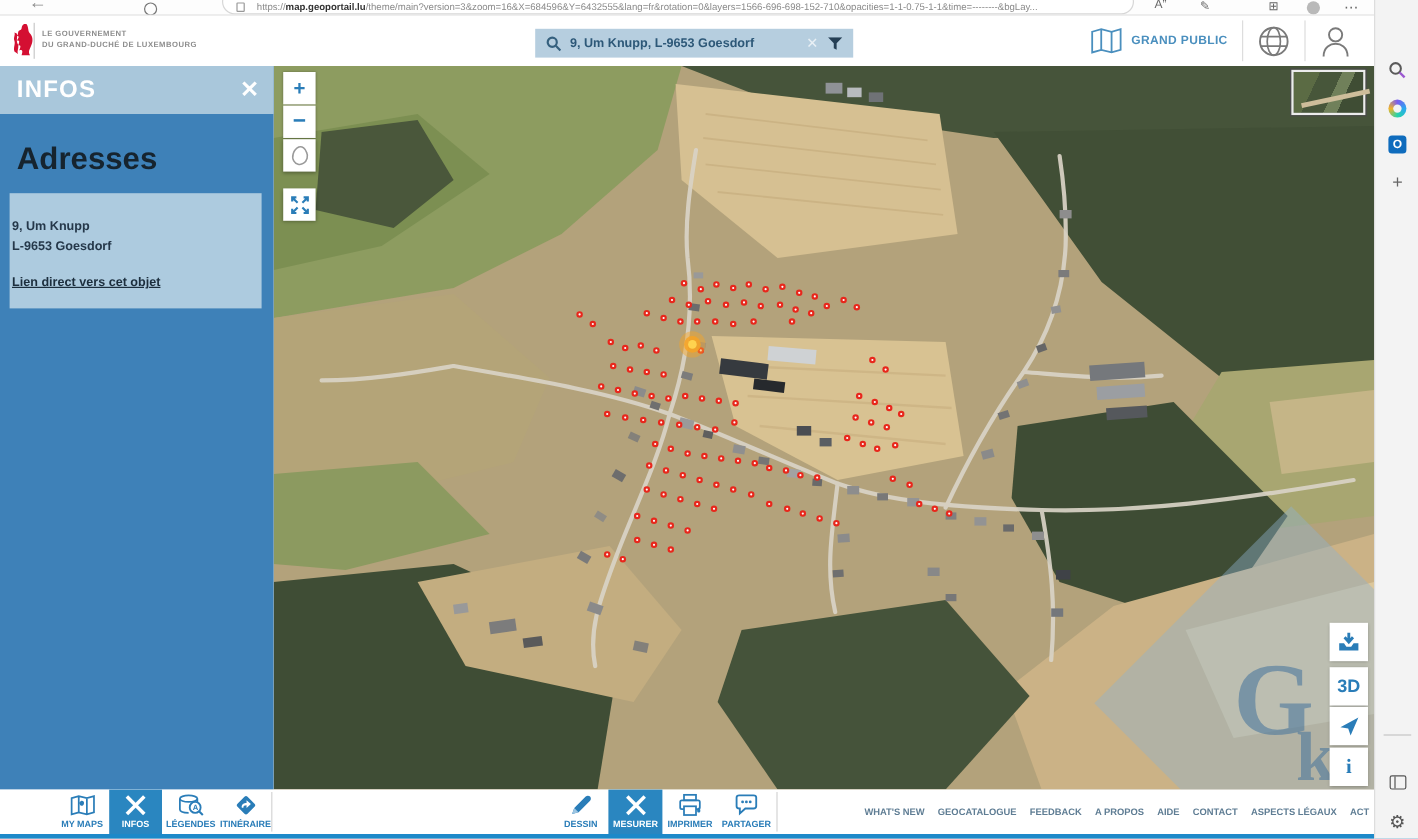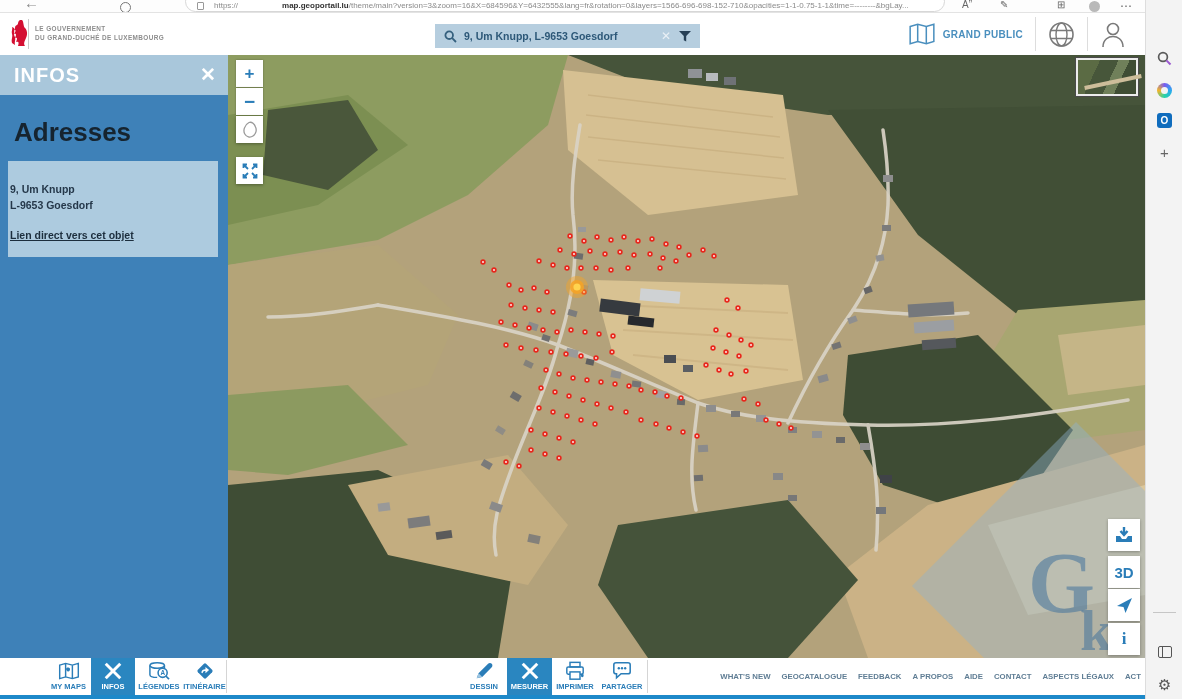--- a/index.html
+++ b/index.html
@@ -5,32 +5,32 @@
   * { margin:0; padding:0; box-sizing:border-box; }
   html,body { width:1182px; height:699px; overflow:hidden; }
   body { font-family:"Liberation Sans", sans-serif; position:relative; background:#fff; }
 
   
   .chrome { position:absolute; left:0; top:0; width:1145px; height:13px; background:#fdfdfd; border-bottom:1px solid #e3e3e3; overflow:hidden; z-index:40; }
   .chrome .back { position:absolute; left:24px; top:-6px; font-size:15px; color:#8a8a8a; }
   .chrome .reload { position:absolute; left:120px; top:2px; width:11px; height:11px; border:1.6px solid #777; border-radius:50%; }
   .url-pill { position:absolute; left:185px; top:-9px; width:760px; height:21px; background:#fff; border:1px solid #d7d7d7; border-radius:11px; }
   .url-text { position:absolute; left:214px; top:1px; font-size:8px; color:#8a8a8a; white-space:nowrap; width:720px; overflow:hidden; }
-  .url-text b { color:#333;padding-left:44px; }
+  .url-text b { color:#333; }
   .doc-ico { position:absolute; left:197px; top:2px; width:7px; height:8px; border:1px solid #999; border-radius:1px; }
   .chrome-ic { position:absolute; top:-1px; font-size:10px; color:#666; }
   .avatar-dot { position:absolute; left:1089px; top:1px; width:11px; height:11px; background:#b9b9b9; border-radius:50%; }
   .copilot-d { position:absolute; left:1156px; top:0px; width:13px; height:12px; border-radius:4px 4px 4px 1px; background:linear-gradient(135deg,#36c5f1,#1565d8); z-index:41; }
 
   
   .app-header { position:absolute; left:0; top:13px; width:1145px; height:42px; background:#fff; z-index:30; }
   .lion { position:absolute; left:9px; top:6px; }
   .gov-div { position:absolute; left:28px; top:6px; width:1px; height:30px; background:#c9c9c9; }
   .gov-txt { position:absolute; left:35px; top:11px; font-size:6.4px; letter-spacing:.4px; color:#8d8d8d; line-height:9px; font-weight:bold; }
-  .searchbox { position:absolute; left:435px; top:11px; width:265px; height:24px; background:#b6cedf; display:flex; align-items:center; }
+  .searchbox { position:absolute; left:446px; top:11px; width:265px; height:24px; background:#b6cedf; display:flex; align-items:center; }
   .searchbox .q { margin-left:9px; }
   .search-val { margin-left:7px; font-size:10.5px; font-weight:bold; color:#2d5878; flex:1; white-space:nowrap; overflow:hidden; }
   .search-x { font-size:12px; color:#e9f0f5; margin-right:8px; cursor:pointer; }
   .addstep { position:absolute; left:734px; top:11px; width:153px; height:24px; background:#27597d; color:#fff; display:flex; align-items:center; justify-content:center; gap:8px; font-size:10.5px; font-weight:bold; cursor:pointer; }
   .hdr-right { position:absolute; right:5px; top:0; height:42px; display:flex; align-items:center; }
   .grand-public { color:#4a8fbe; font-size:10px; font-weight:bold; letter-spacing:.3px; margin-left:7px; }
   .hdr-sep { width:1px; height:34px; background:#ddd; margin:0 12px; }
 
   
   .panel { position:absolute; left:0; top:55px; width:228px; height:603px; background:#3e81b8; z-index:20; }

